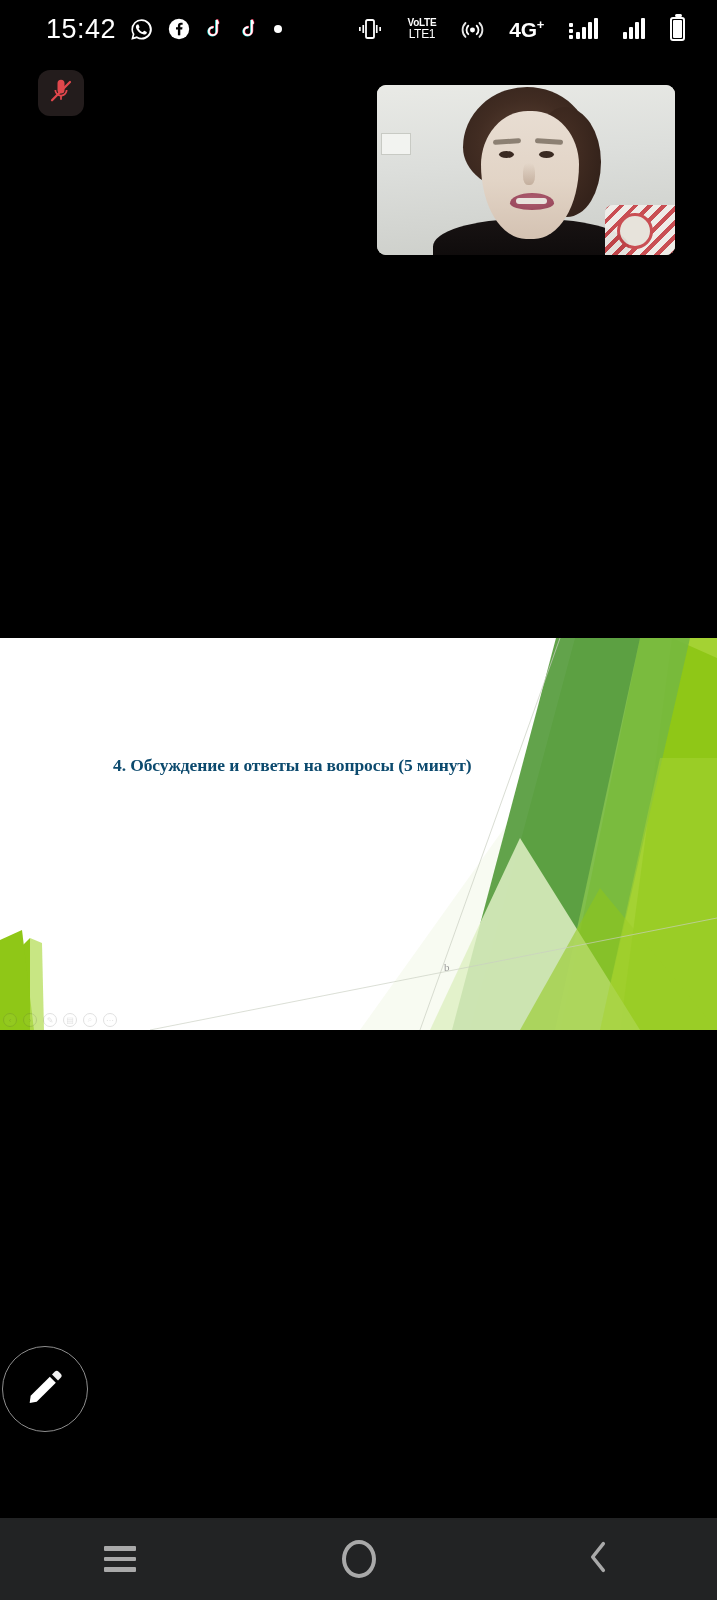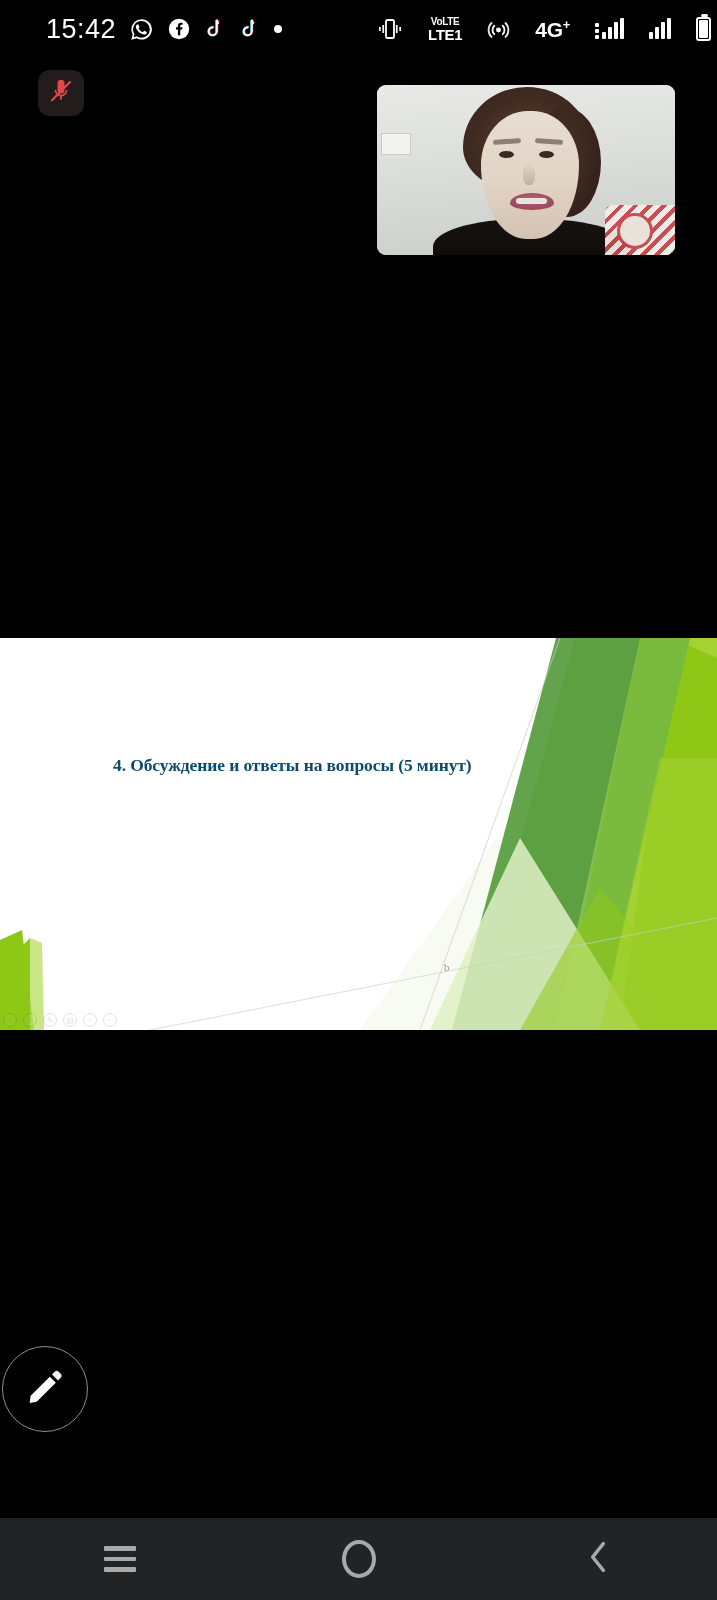--- a/index.html
+++ b/index.html
@@ -8,32 +8,32 @@
     width:717px; height:1600px;
     font-family:"Liberation Sans", sans-serif;
     position:relative; overflow:hidden;
   }
 
   
   .statusbar{
     position:absolute; top:0; left:0; width:717px; height:58px;
     background:#000; color:#fff;
     display:flex; align-items:center; justify-content:space-between;
-    padding:0 6px 0 46px;
+    padding:0 32px 0 46px;
   }
   .sb-left{ display:flex; align-items:center; gap:13px; }
   .sb-time{ font-size:27px; font-weight:500; letter-spacing:.5px; color:#fff; }
   .sb-right{ display:flex; align-items:center; gap:25px; }
   .ico{ display:inline-flex; align-items:center; justify-content:center; }
 
   .dot-ind{ width:8px;height:8px;border-radius:50%;background:#fff; display:inline-block; }
 
   .volte-wrap{ display:flex; flex-direction:column; align-items:center; line-height:1; }
   .volte-top{ font-size:10px; font-weight:700; letter-spacing:-.3px; }
-  .volte-bot{ font-size:15px; font-weight:700; letter-spacing:-.3px; }
+  .volte-bot{ font-size:12px; font-weight:400; letter-spacing:-.3px; }
 
   .g4{ font-size:21px; font-weight:700; letter-spacing:-.3px; position:relative; }
   .g4 sup{ font-size:13px; }
 
   .bars{ display:flex; align-items:flex-end; gap:2px; height:20px; }
   .bars i{ display:block; width:4px; background:#fff; border-radius:1px; }
   .bars i:nth-child(1){ height:7px; }
   .bars i:nth-child(2){ height:12px; }
   .bars i:nth-child(3){ height:17px; }
   .bars i:nth-child(4){ height:21px; }

